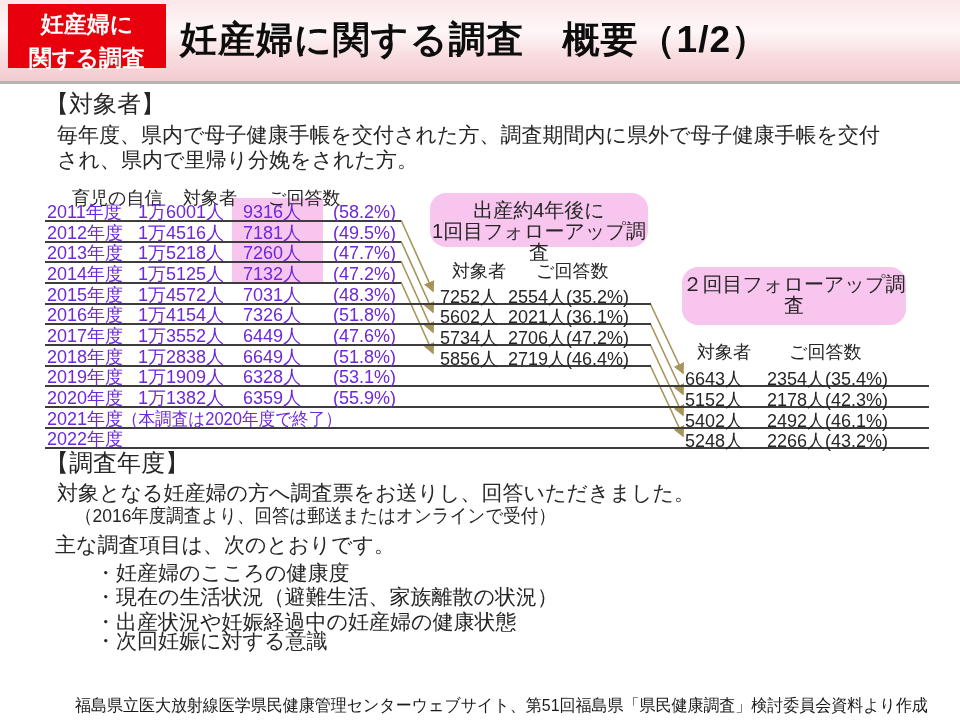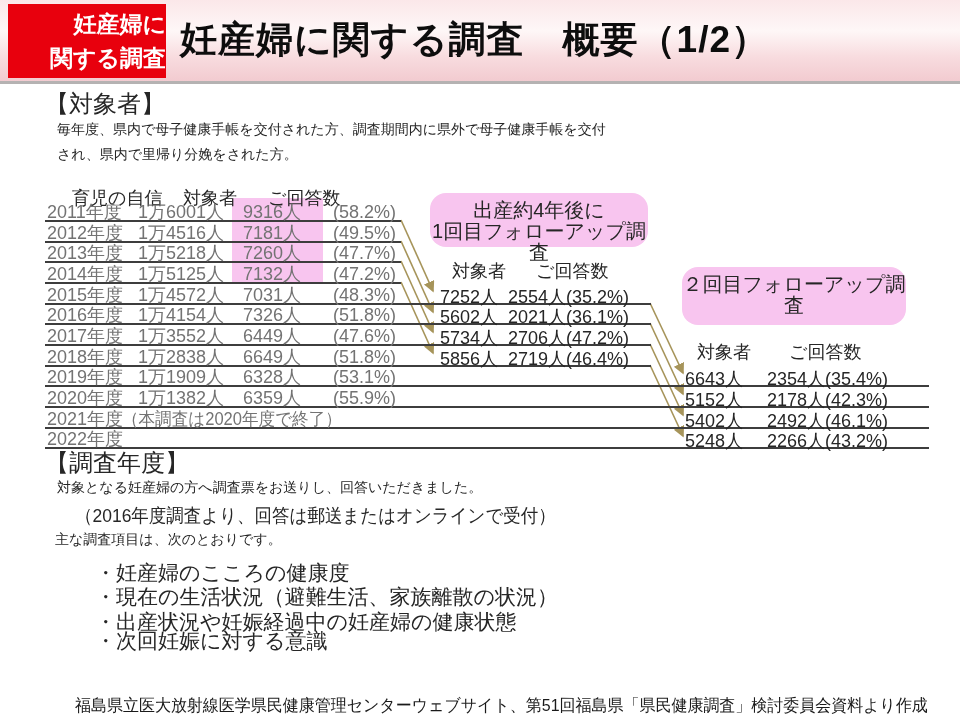--- a/index.html
+++ b/index.html
@@ -9,38 +9,38 @@
     font-family:"Liberation Sans","DejaVu Sans",sans-serif;
     color:#1f1f1f;
   }
   
   #hdr {
     position:absolute; left:0; top:0; width:960px; height:81px;
     background:linear-gradient(180deg,#fbe7e9 0%,#fef7f7 38%,#f8dcdf 70%,#f2cbd0 100%);
     border-bottom:3px solid #b5b2b2;
   }
   #badge {
-    position:absolute; left:8px; top:4px; width:158px; height:74px;
-    background:#e8000d; color:#ffffff; text-align:right;
+    position:absolute; left:8px; top:4px; width:158px; height:64px;
+    background:#e8000d; color:#ffffff; text-align:center;
     font-weight:bold; font-size:23px; line-height:34px; padding-top:3px;
     box-sizing:border-box;
   }
   #title {
     position:absolute; left:180px; top:15px; font-size:37px; font-weight:bold;
     color:#0d0d0d; white-space:nowrap; letter-spacing:1px;
   }
   
   .h-sec { position:absolute; font-size:24px; color:#262626; white-space:nowrap; }
-  .body-line { position:absolute; font-size:14px; color:#262626; white-space:nowrap; }
+  .body-line { position:absolute; font-size:21px; color:#262626; white-space:nowrap; }
   .condensed { transform:scaleX(0.92); transform-origin:left center; }
   
   .thead-cell { position:absolute; font-size:18px; color:#262626; white-space:nowrap; }
   .mrow {
     position:absolute; left:45px; height:15px;
-    border-bottom:2px solid #3d3d3d; font-size:18px; color:#737373;
+    border-bottom:2px solid #3d3d3d; font-size:18px; color:#6d28d9;
   }
   .mrow span { position:absolute; top:-2px; line-height:18px; white-space:nowrap; }
   .wA { width:356px; } .wB { width:606px; } .wC { width:884px; }
   .c-year { left:2px; }  .c-target { left:93px; }
   .c-resp { left:198px; } .c-rate { left:288px; }
   .c-note { left:77px; transform:scaleX(0.92); transform-origin:left center; }
   .furow { position:absolute; font-size:18px; color:#262626; height:18px; }
   .furow span { position:absolute; top:0; line-height:18px; white-space:nowrap; }
   .fu1 .c2 { left:68px; } .fu2 .c2 { left:82px; }
   

